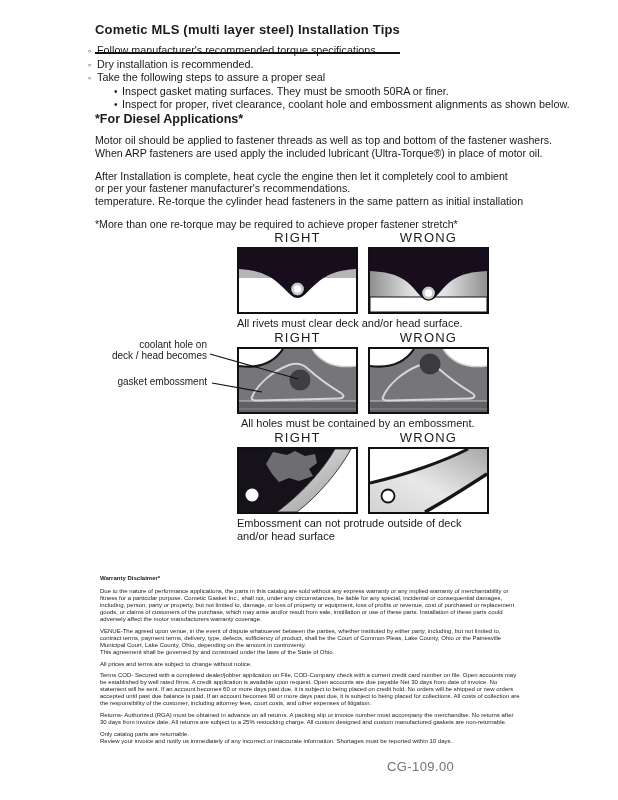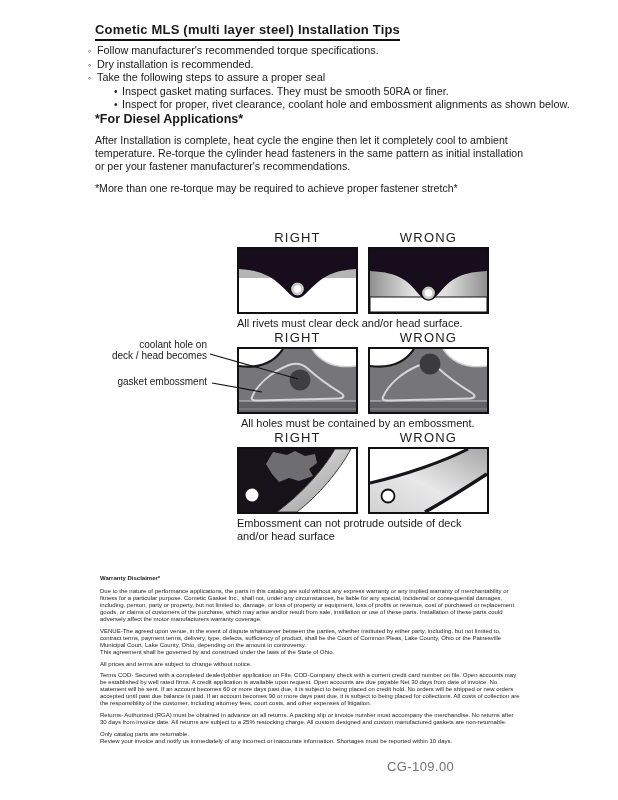--- a/index.html
+++ b/index.html
@@ -4,21 +4,21 @@
 <style>
   * { margin:0; padding:0; box-sizing:border-box; }
   html,body { background:#ffffff; }
   .page {
     position:relative; width:618px; height:800px; background:#ffffff;
     font-family:"Liberation Sans", sans-serif; color:#1a1a1a; overflow:hidden;
   }
   .title {
     position:absolute; left:95px; top:22px;
     font-size:13px; font-weight:bold; letter-spacing:0.2px;
-    border-bottom:2px solid #111; padding-bottom:2px; display:inline-block;
+    border-bottom:2px solid #111; padding-bottom:15px; display:inline-block;
   }
   .bullets { position:absolute; left:88px; top:44px; font-size:10.8px; line-height:12.6px; white-space:nowrap; }
   .b-row { display:flex; align-items:baseline; }
   .b-mark { width:9px; font-size:9px; flex:0 0 auto; }
   .sub { margin-left:26px; }
   .sub .b-mark { font-size:10px; width:8px; }
 
   .diesel { position:absolute; left:95px; top:112px; white-space:nowrap; }
   .diesel h2 { font-size:12.5px; font-weight:bold; margin-bottom:8px; }
   .diesel .para { margin-bottom:10px; }
@@ -74,23 +74,27 @@
     </div>
     <div class="b-row sub">
       <span class="b-mark">•</span>
       <span>Inspect for proper, rivet clearance, coolant hole and embossment alignments as shown below.</span>
     </div>
   </div>
 
   <div class="diesel">
     <h2>*For Diesel Applications*</h2>
     <div class="para">
+      <div class="line">Motor oil should be applied to fastener threads as well as top and bottom of the fastener washers.</div>
+      <div class="line">When ARP fasteners are used apply the included lubricant (Ultra-Torque®) in place of motor oil.</div>
+    </div>
+    <div class="para">
       <div class="line">After Installation is complete, heat cycle the engine then let it completely cool to ambient</div>
+      <div class="line">or per your fastener manufacturer's recommendations.</div>
       <div class="line">temperature. Re-torque the cylinder head fasteners in the same pattern as initial installation</div>
-      <div class="line">or per your fastener manufacturer's recommendations.</div>
     </div>
     <div class="para">
       <div class="line">*More than one re-torque may be required to achieve proper fastener stretch*</div>
     </div>
   </div>
 
   <div class="pair pair1">
     <div class="labels">
       <div>RIGHT</div>
       <div>WRONG</div>

